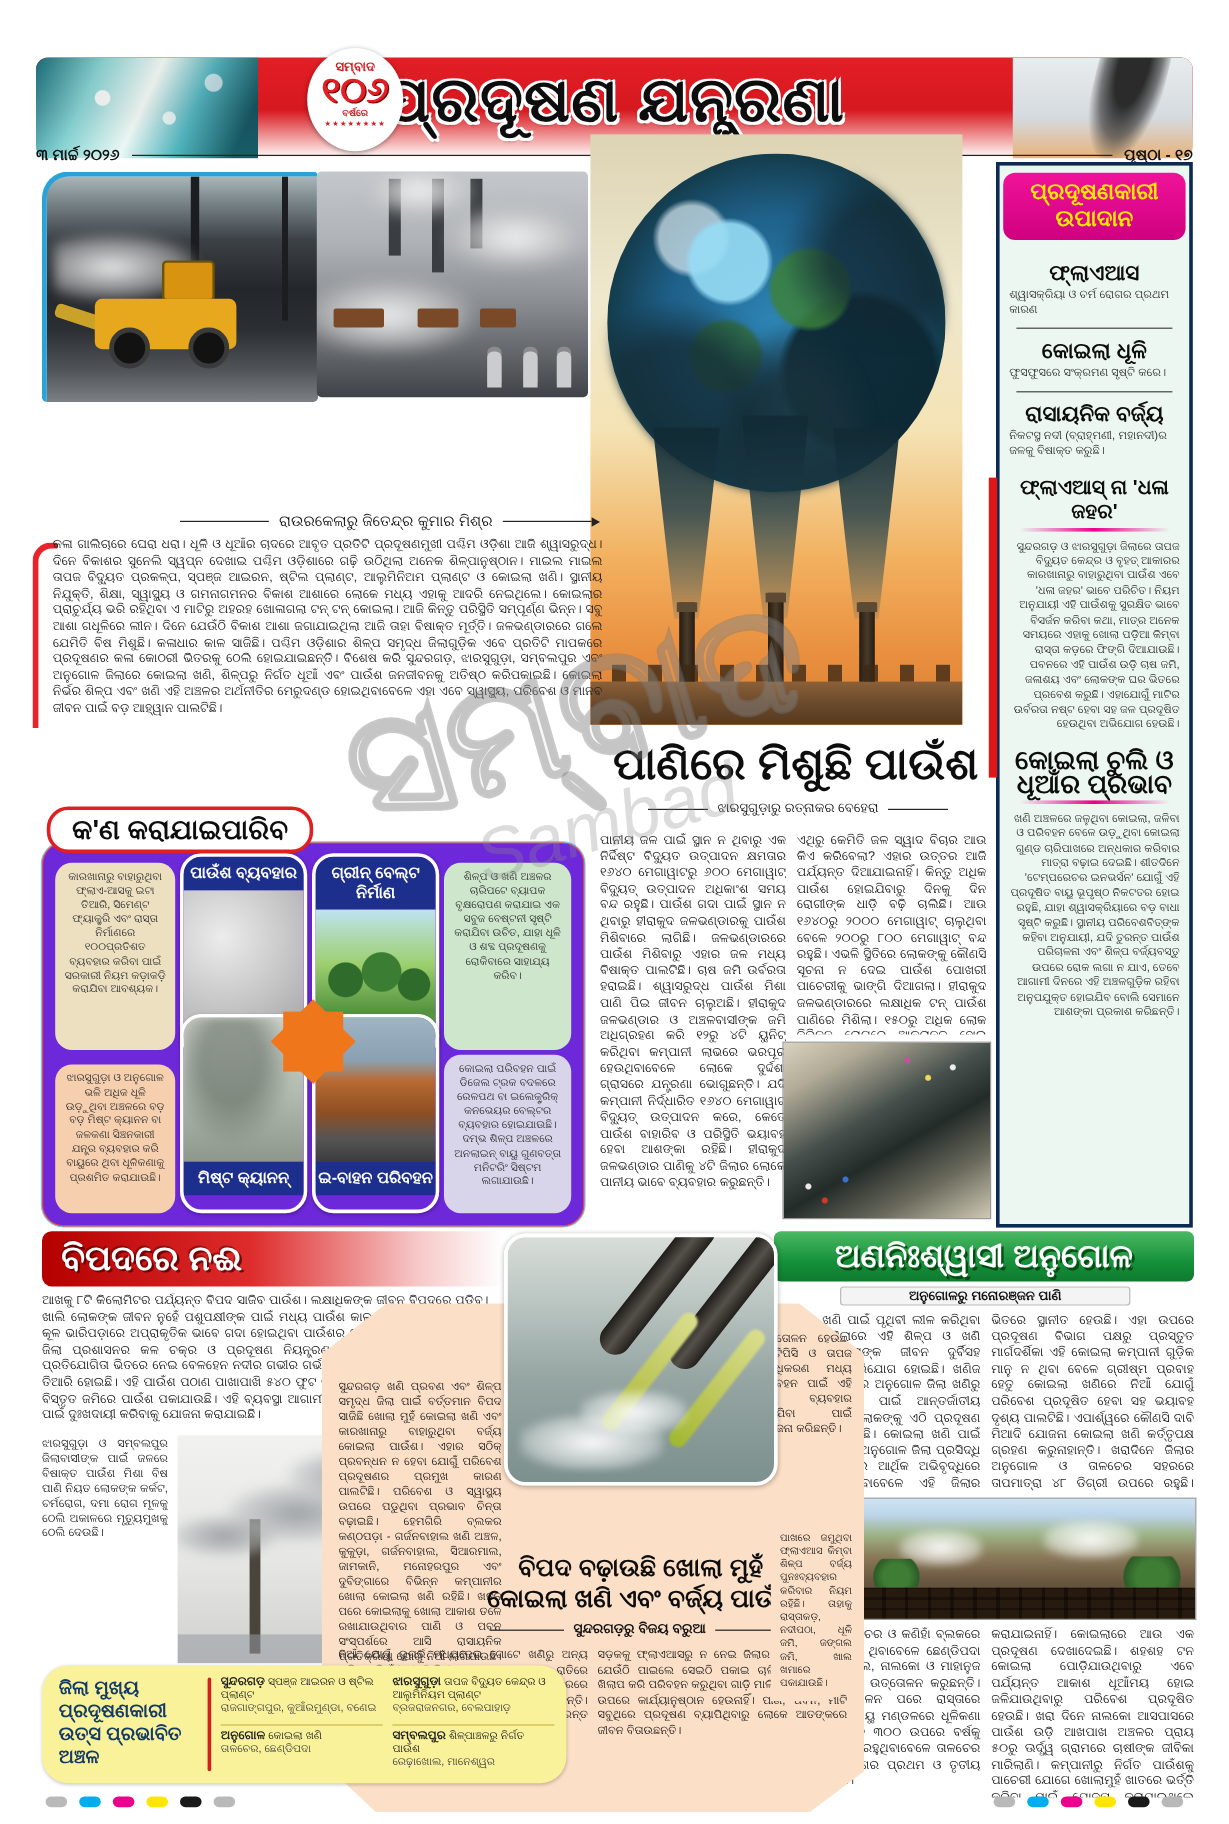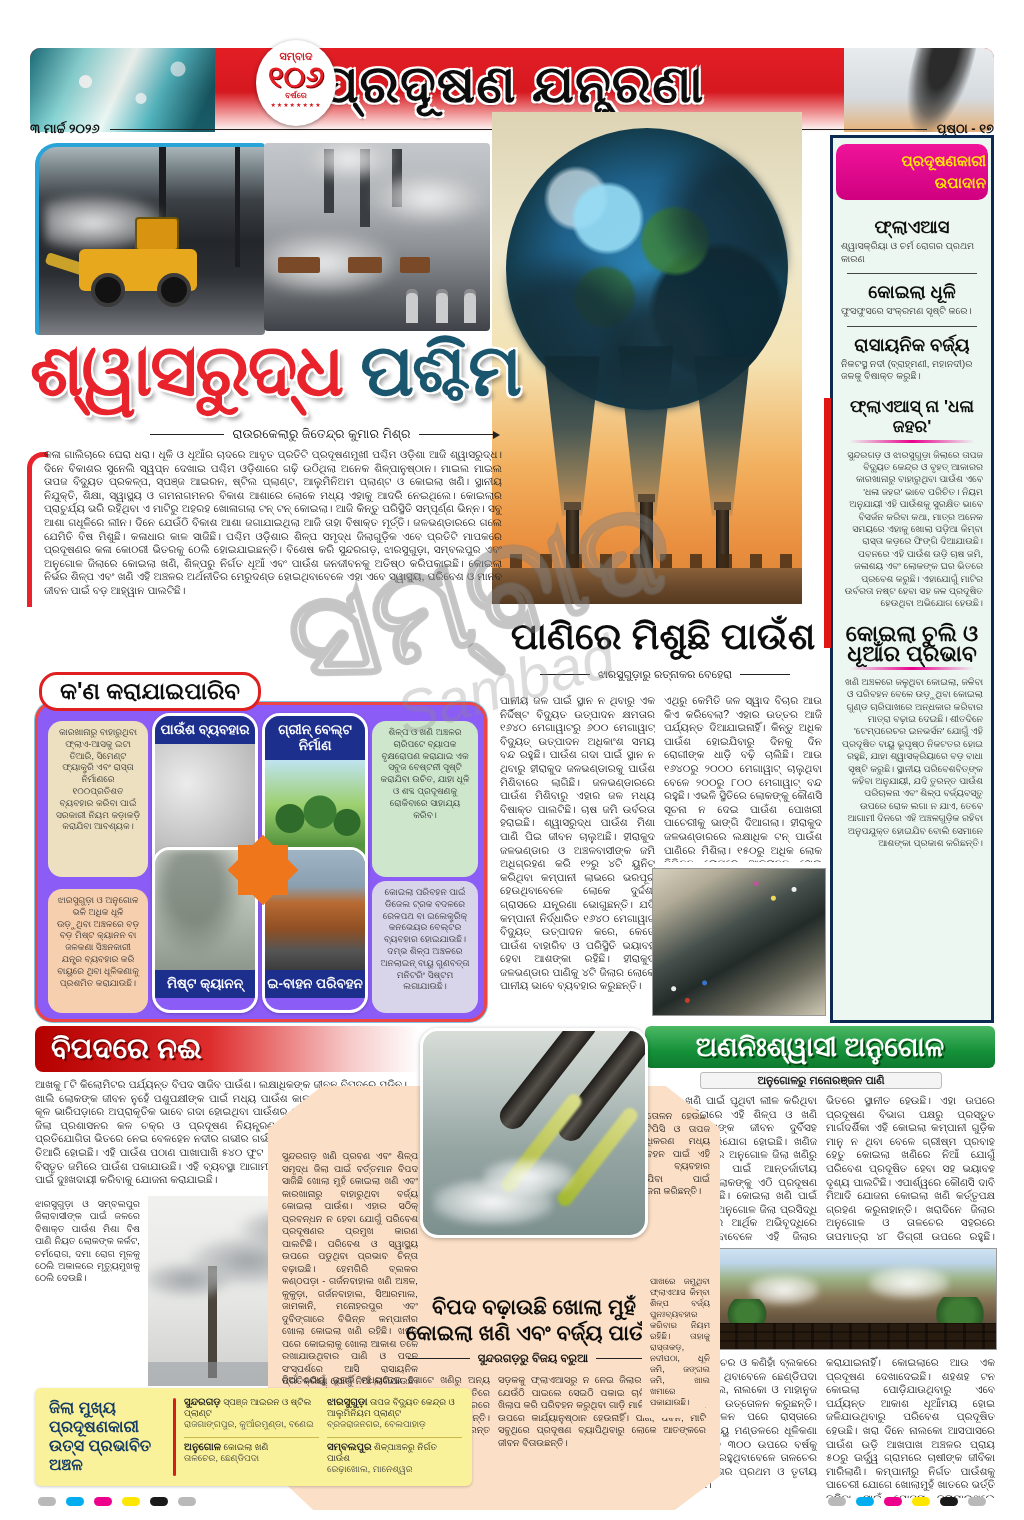--- a/index.html
+++ b/index.html
@@ -100,22 +100,22 @@
   .wm{left:230px;top:520px;width:560px;height:360px;transform:rotate(-16deg);pointer-events:none;z-index:40;
     color:rgba(130,130,130,.30);text-align:center;}
   .wm-big{font-size:130px;font-weight:bold;line-height:140px;
     -webkit-text-stroke:3px rgba(120,120,120,.4);color:rgba(200,200,200,.12);}
   .wm-script{font-size:60px;font-style:italic;color:rgba(140,140,140,.3);line-height:50px;}
 
   
   .sidebar{left:830px;top:135px;width:164px;height:888px;background:#edf7f2;border:3px solid #0d2a52;
     box-sizing:border-box;z-index:6;}
   .sb-accent{left:824px;top:398px;width:7px;height:250px;background:#e01616;z-index:7;}
-  .sb-pink{margin:6px auto 17px;width:148px;border-radius:10px;padding:6px 2px;text-align:right;
-    background:linear-gradient(180deg,#f0139a,#cf0080);color:#ffe800;font-weight:bold;font-size:15px;line-height:22px;}
+  .sb-pink{margin:6px auto 17px;width:148px;border-radius:10px;padding:6px 2px;text-align:center;
+    background:linear-gradient(180deg,#f0139a,#cf0080);color:#ffe800;font-weight:bold;font-size:19px;line-height:22px;}
   .sb-item-title{text-align:center;font-weight:bold;font-size:18px;line-height:20px;color:#0d0d0d;margin-top:8px;}
   .sb-item-text{padding:3px 8px 6px;font-size:9.5px;line-height:12.5px;text-align:left;color:#333;}
   .sb-div{width:82%;margin:2px auto;border-top:1.2px solid #444;}
   .sb-pinkdiv{height:3px;width:80%;margin:3px auto;background:linear-gradient(90deg,transparent,#e8008c,transparent);}
   .sb-long{padding:3px 8px 6px;font-size:9.3px;line-height:12.4px;text-align:right;color:#333;}
 
   
   .ash-hl{left:498px;top:616px;width:330px;text-align:center;font-size:37px;font-weight:bold;color:#0d0d0d;}
   .ash-col1{left:500px;top:694px;width:155px;height:322px;}
   .ash-col2{left:664px;top:694px;width:158px;height:168px;}
@@ -126,21 +126,21 @@
       radial-gradient(circle at 30% 78%,rgba(60,120,220,.9) 0 2px,transparent 3px),
       radial-gradient(circle at 70% 20%,rgba(255,230,90,.9) 0 2px,transparent 3px),
       radial-gradient(circle at 82% 14%,rgba(255,255,255,.9) 0 2px,transparent 3px),
       radial-gradient(circle at 60% 10%,rgba(200,80,160,.9) 0 2px,transparent 3px),
       linear-gradient(150deg,#d8d2c0 0%,#b0aa96 18%,#454f4b 42%,#232b29 58%,#6a6a5c 78%,#cfc9b4 100%);}
 
   
   .wc-box{left:35px;top:672px;width:452px;height:352px;}
   .wc-title{left:4px;top:0;background:#fff;border:3px solid #e02020;border-radius:18px;padding:3px 18px;
     font-size:23px;font-weight:bold;color:#0d0d0d;z-index:3;}
-  .wc-panel{left:0;top:30px;width:452px;height:320px;background:#8b5cf6;border:3px solid #ef4444;border-radius:18px;
+  .wc-panel{left:0;top:30px;width:452px;height:320px;background:#6d28d9;border:1px solid #ef4444;border-radius:18px;
     box-shadow:0 0 0 1px #7fc4e4;box-sizing:border-box;}
   .wc-text{border-radius:14px;padding:6px 7px;font-size:9px;line-height:11.8px;text-align:center;color:#333;box-sizing:border-box;}
   .wc-card{border-radius:18px;overflow:hidden;border:3px solid #fff;box-shadow:0 1px 3px rgba(0,0,0,.25);box-sizing:border-box;}
   .wc-label{background:#1d2f8c;color:#fff;font-weight:bold;font-size:13.5px;line-height:16px;text-align:center;padding:6px 2px;}
   .img-ash{background:radial-gradient(circle at 32% 30%,#ececec,#c2c2c2 55%,#9e9e9e 100%);}
   .img-trees{background:
       radial-gradient(circle at 25% 45%,#2f6b2a 0 14px,transparent 15px),
       radial-gradient(circle at 55% 40%,#3a7d33 0 16px,transparent 17px),
       radial-gradient(circle at 82% 48%,#2f6b2a 0 13px,transparent 14px),
       linear-gradient(180deg,#bfe3f0 0%,#9ccf6e 35%,#55943f 65%,#77b14e 100%);}
@@ -192,21 +192,21 @@
     border:1px solid #bbb;background:#f4f4f4;border-radius:3px;padding:1px 0;}
   .mountain{left:718px;top:1248px;width:277px;height:100px;overflow:hidden;border:1px solid #999;
     background:linear-gradient(180deg,#cfe3f2 0%,#bcd4e8 14%,#9db386 30%,#8a7a5a 48%,#6e5a42 66%,#50463a 84%,#3e362e 100%);}
   .mt-smoke{filter:blur(3px);background:radial-gradient(ellipse,rgba(255,255,255,.95),rgba(255,255,255,.45) 60%,transparent 80%);}
   .mt-wall{left:0;bottom:0;width:100%;height:26px;
     background:repeating-linear-gradient(90deg,#6b5a44 0 16px,#43362a 16px 19px),
                repeating-linear-gradient(0deg,#5d4d3a 0 7px,#3e3226 7px 9px);background-blend-mode:multiply;}
   .mt-bush{background:radial-gradient(circle,#3f7d35 0 40%,#2c5c26 70%,transparent 75%);}
 
   
-  .dist-box{left:35px;top:1388px;width:437px;height:98px;background:#f9f29a;border-radius:6px;display:flex;
+  .dist-box{left:35px;top:1388px;width:437px;height:98px;background:#f9f29a;border-radius:22px;display:flex;
     box-shadow:0 1px 3px rgba(0,0,0,.2);z-index:3;}
   .dist-title{width:118px;padding:10px 0 0 14px;font-size:16px;line-height:19px;font-weight:bold;color:#143a66;}
   .dist-sep{width:3px;margin:10px 6px;background:#d02020;border-radius:2px;}
   .dist-grid{flex:1;display:grid;grid-template-columns:1fr 1fr;gap:2px 8px;padding:8px 10px 6px 2px;}
   .dist-cell{font-size:9px;line-height:11px;color:#222;}
   .dist-cell b{font-size:10px;}
   .dist-areas{color:#444;}
 
   
   .regdots{display:flex;gap:10px;align-items:center;}
@@ -267,24 +267,20 @@
     <div class="abs globe-swirl"></div>
     <div class="abs smoke-col" style="left:52px;"></div>
     <div class="abs smoke-col" style="left:126px;height:170px;"></div>
     <div class="abs smoke-col" style="left:202px;"></div>
     <div class="abs ichimney" style="left:74px;"></div>
     <div class="abs ichimney" style="left:148px;height:76px;"></div>
     <div class="abs ichimney" style="left:224px;"></div>
     <div class="abs illu-ground"></div>
   </div>
 
-  <div class="abs lead-hl">
-    <span class="hred">ଶ୍ୱାସରୁଦ୍ଧ</span>
-    <span class="hblue">ପଶ୍ଚିମ</span>
-  </div>
   <div class="abs byline" style="left:150px;top:427px;width:350px;">
     <div class="by-line"></div>
     <span>ରାଉରକେଲାରୁ ଜିତେନ୍ଦ୍ର କୁମାର ମିଶ୍ର</span>
     <div class="by-line"></div>
     <div class="by-arrow-r"></div>
   </div>
   <div class="abs lead-bracket"></div>
   <div class="abs lead-body ob">କଳା ଗାଲିଚାରେ ଘେରା ଧରା। ଧୂଳି ଓ ଧୂଆଁର ଚାଦରେ ଆବୃତ ପ୍ରତିଟି ପ୍ରଦୂଷଣମୁଖୀ ପଶ୍ଚିମ ଓଡ଼ିଶା ଆଜି ଶ୍ୱାସରୁଦ୍ଧ। ଦିନେ ବିକାଶର ସୁନେଲି ସ୍ୱପ୍ନ ଦେଖାଇ ପଶ୍ଚିମ ଓଡ଼ିଶାରେ ଗଢ଼ି ଉଠିଥିଲା ଅନେକ ଶିଳ୍ପାନୁଷ୍ଠାନ। ମାଇଲ ମାଇଲ ତାପଜ ବିଦ୍ୟୁତ ପ୍ରକଳ୍ପ, ସ୍ପଞ୍ଜ ଆଇରନ, ଷ୍ଟିଲ ପ୍ଲାଣ୍ଟ, ଆଲୁମିନିଅମ ପ୍ଲାଣ୍ଟ ଓ କୋଇଲା ଖଣି। ସ୍ଥାନୀୟ ନିଯୁକ୍ତି, ଶିକ୍ଷା, ସ୍ୱାସ୍ଥ୍ୟ ଓ ଗମନାଗମନର ବିକାଶ ଆଶାରେ ଲୋକେ ମଧ୍ୟ ଏହାକୁ ଆଦରି ନେଇଥିଲେ। କୋଇଲାର ପ୍ରାଚୁର୍ଯ୍ୟ ଭରି ରହିଥିବା ଏ ମାଟିରୁ ଅହରହ ଖୋଳାଗଲା ଟନ୍ ଟନ୍ କୋଇଲା। ଆଜି କିନ୍ତୁ ପରିସ୍ଥିତି ସମ୍ପୂର୍ଣ୍ଣ ଭିନ୍ନ। ସବୁ ଆଶା ଗଧୂଳିରେ ଲୀନ। ଦିନେ ଯେଉଁଠି ବିକାଶ ଆଶା ଜଗାଯାଇଥିଲା ଆଜି ତାହା ବିଷାକ୍ତ ମୂର୍ତ୍ତି। ଜଳଭଣ୍ଡାରରେ ଗଲେ ଯେମିତି ବିଷ ମିଶୁଛି। କଳାଧାର କାଳ ସାଜିଛି। ପଶ୍ଚିମ ଓଡ଼ିଶାର ଶିଳ୍ପ ସମୃଦ୍ଧ ଜିଲାଗୁଡ଼ିକ ଏବେ ପ୍ରତିଟି ମାପକରେ ପ୍ରଦୂଷଣର କଳା କୋଠରୀ ଭିତରକୁ ଠେଲି ହୋଇଯାଇଛନ୍ତି। ବିଶେଷ କରି ସୁନ୍ଦରଗଡ଼, ଝାରସୁଗୁଡ଼ା, ସମ୍ବଲପୁର ଏବଂ ଅନୁଗୋଳ ଜିଲାରେ କୋଇଲା ଖଣି, ଶିଳ୍ପରୁ ନିର୍ଗତ ଧୂଆଁ ଏବଂ ପାଉଁଶ ଜନଜୀବନକୁ ଅତିଷ୍ଠ କରିପକାଇଛି। କୋଇଲା ନିର୍ଭର ଶିଳ୍ପ ଏବଂ ଖଣି ଏହି ଅଞ୍ଚଳର ଅର୍ଥନୀତିର ମେରୁଦଣ୍ଡ ହୋଇଥିବାବେଳେ ଏହା ଏବେ ସ୍ୱାସ୍ଥ୍ୟ, ପରିବେଶ ଓ ମାନବ ଜୀବନ ପାଇଁ ବଡ଼ ଆହ୍ୱାନ ପାଲଟିଛି।</div>
 
   <div class="abs wm">

